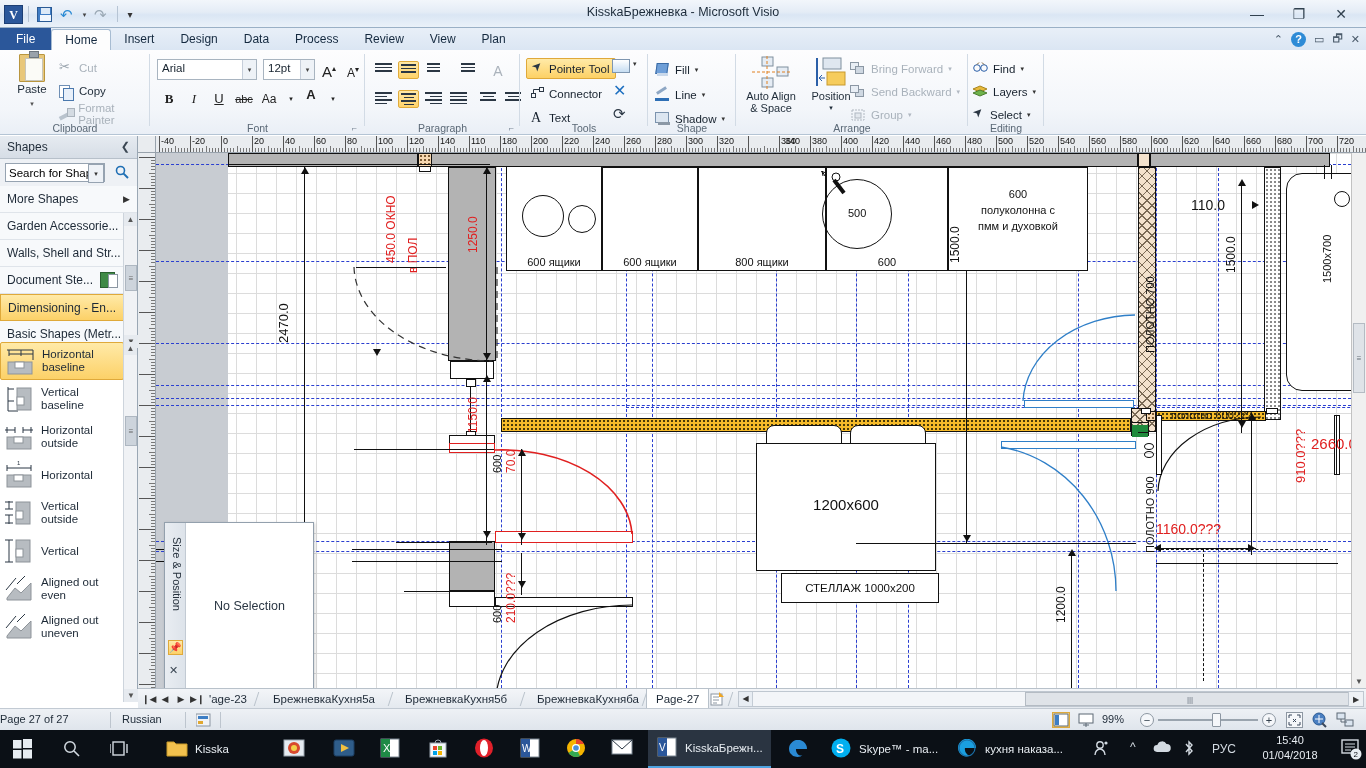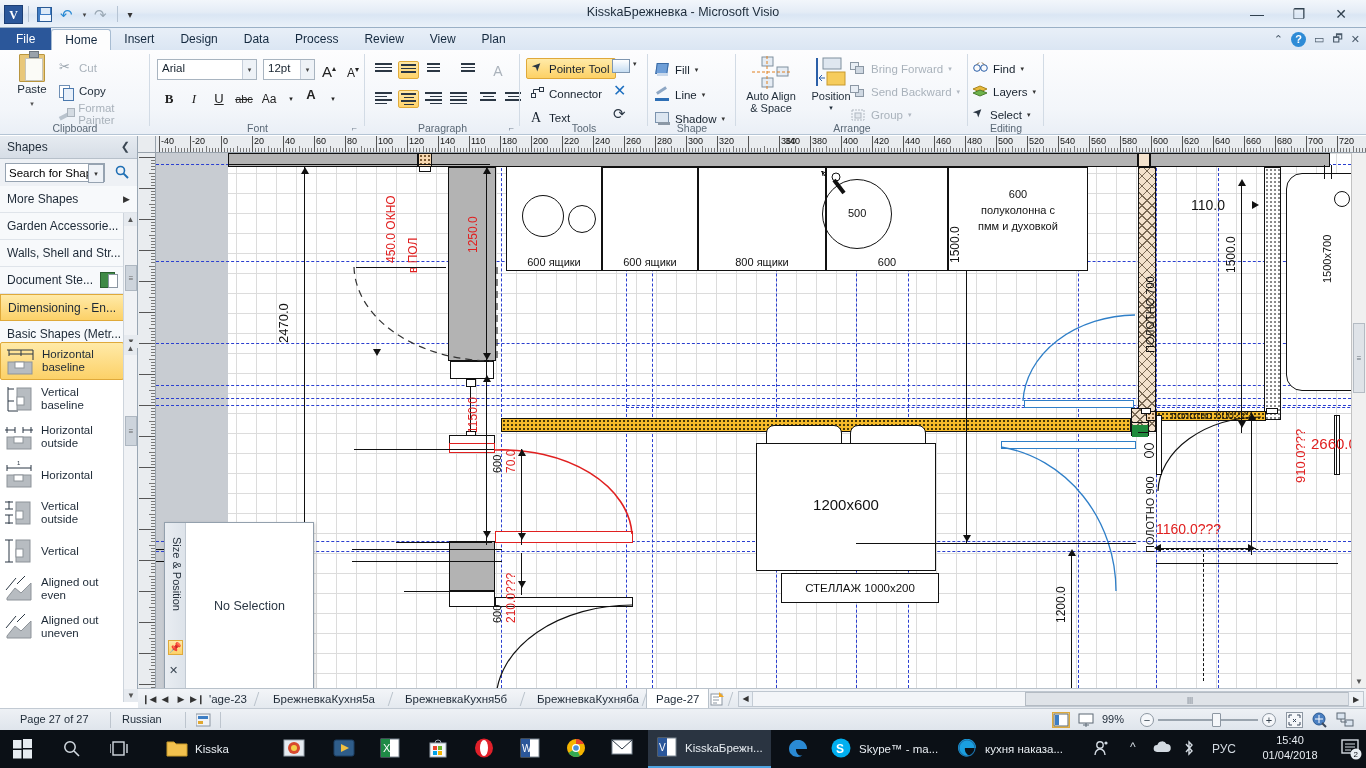--- a/index.html
+++ b/index.html
@@ -1699,21 +1699,21 @@
     </div>
     <div class="ptabsep" style="left:592px;"></div>
     <div class="pg-hscroll" style="left:600px; width:620px;">
       <div style="position:absolute;left:0;top:0;width:14px;height:14px;text-align:center;font-size:8px;line-height:14px;color:#333;background:#e8edf3;border-right:1px solid #c4ccd5;">◀</div>
       <div class="sb-thumb" style="left:286px; top:0; width:330px; height:14px; text-align:center; font-size:8px; color:#66707a; line-height:13px;">|||</div>
     </div>
     <div style="position:absolute;right:2px;top:2px;width:16px;height:16px;text-align:center;font-size:8px;line-height:16px;color:#333;background:#eef1f5;border:1px solid #bfc7d0;">▶</div>
   </div>
 
   <div class="statusbar">
-    <span class="sb-item" style="left:20px;">Page 27 of 27</span>
+    <span class="sb-item" style="left:0;">Page 27 of 27</span>
     <div class="sb-sep" style="left:110px;"></div>
     <span class="sb-item" style="left:122px;">Russian</span>
     <div class="sb-sep" style="left:185px;"></div>
     <div style="position:absolute;left:196px;top:4px;width:15px;height:14px;">
       <svg width="15" height="14">
           <rect x="0" y="1" width="14" height="12" fill="#f0f3f7" stroke="#8b96a2"></rect>
           <rect x="2" y="3" width="10" height="3" fill="#3d7ec4"></rect>
           <rect x="2" y="8" width="5" height="3" fill="#e0a830"></rect>
         </svg>
     </div>

